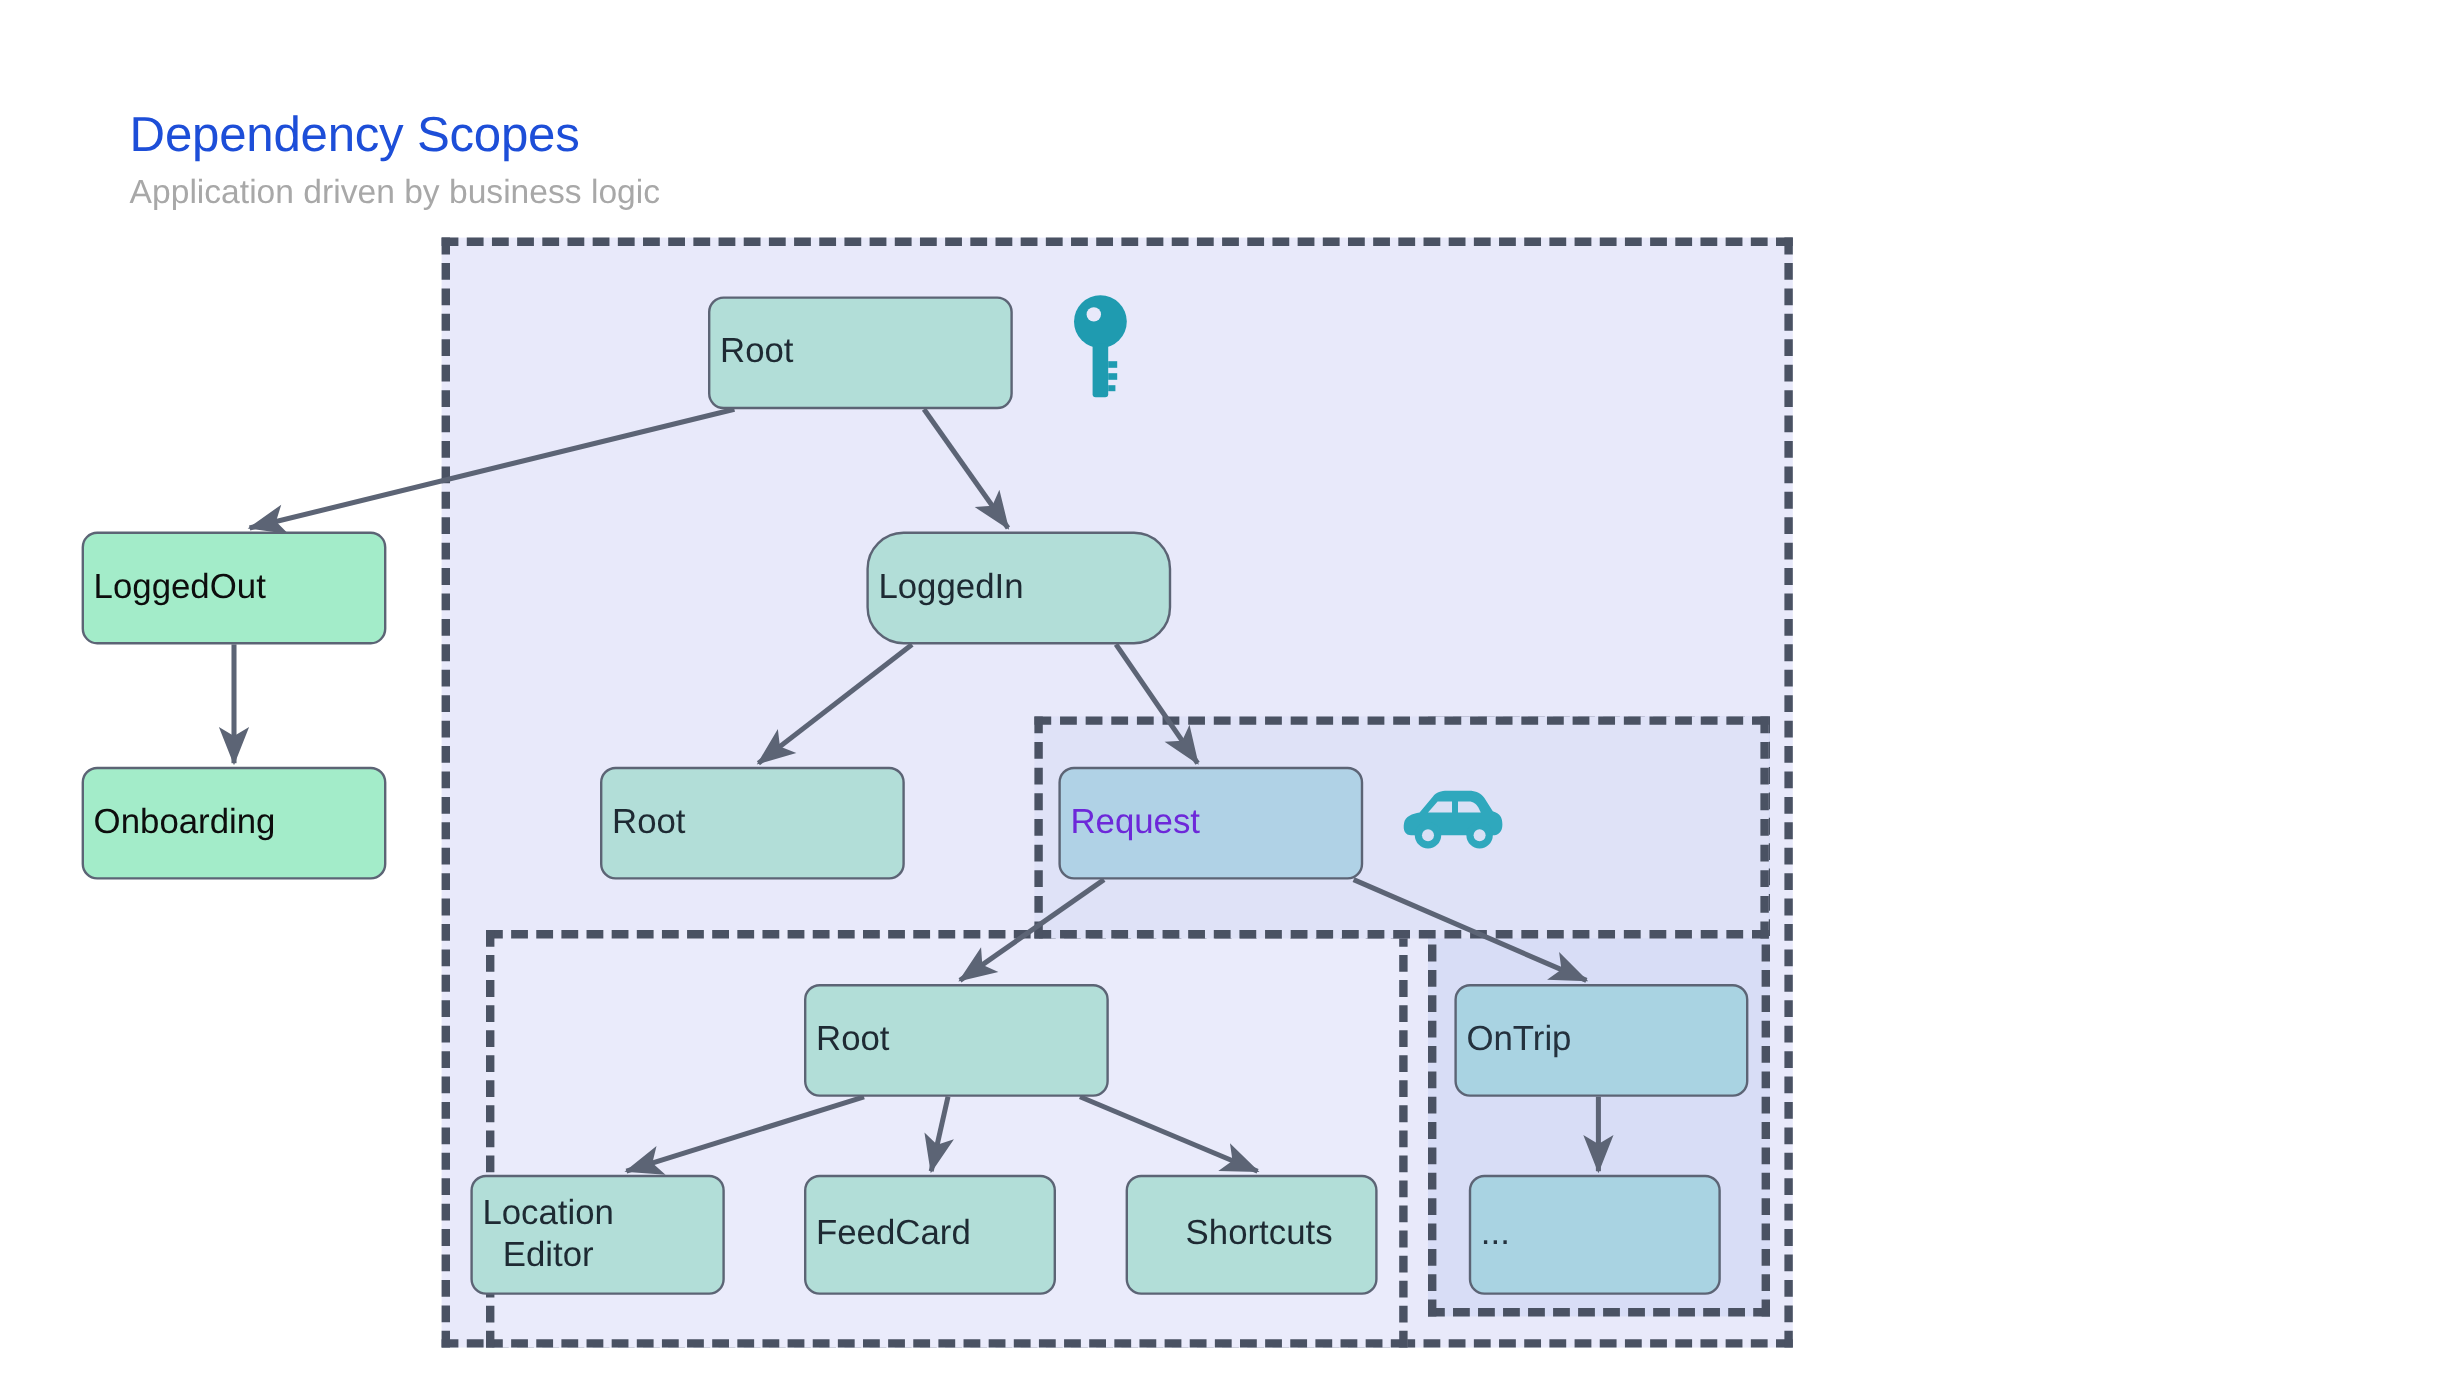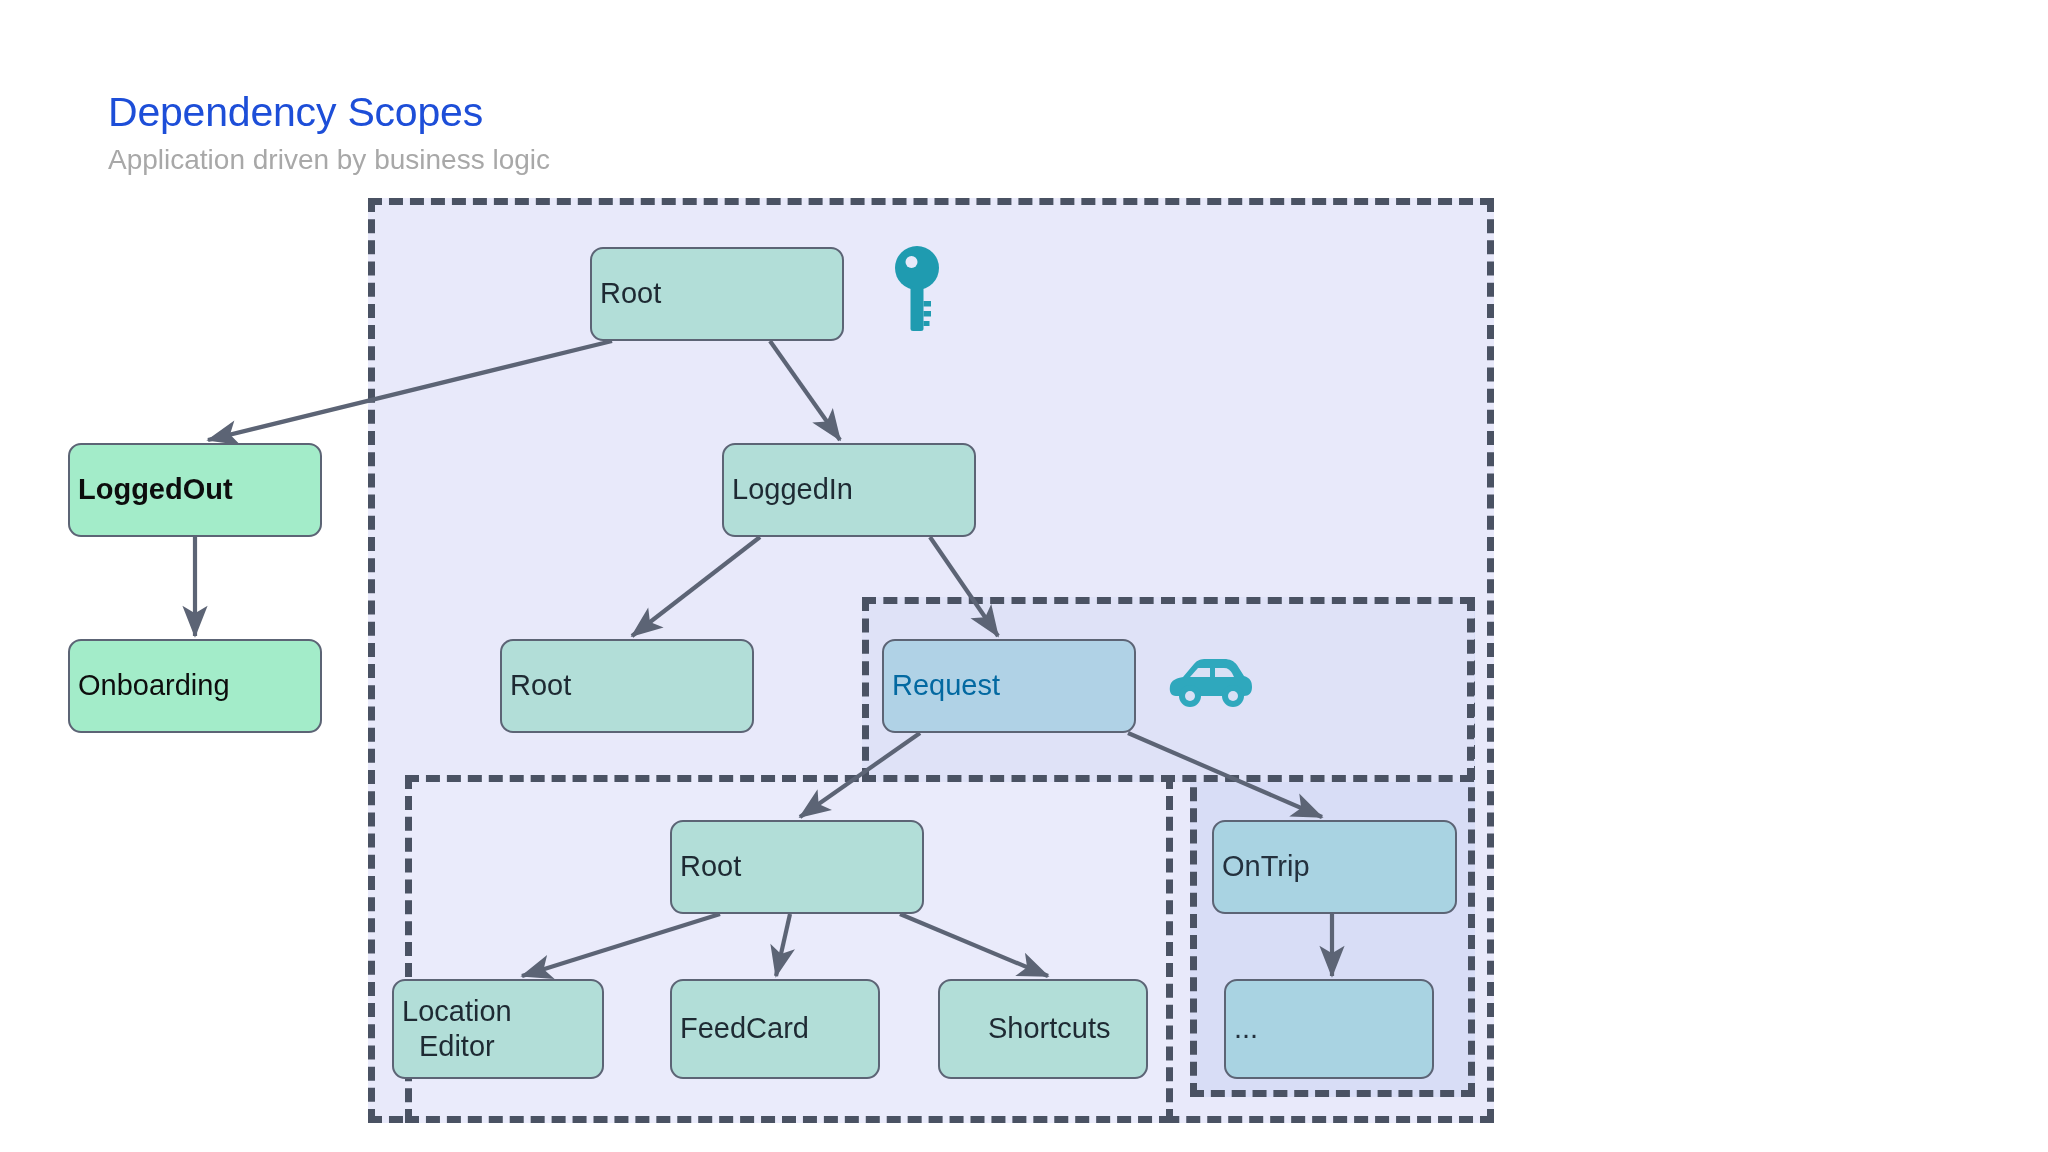--- a/index.html
+++ b/index.html
@@ -113,21 +113,21 @@
   .node.teal {
     background: #b2ded8;
     color: #1e2a33;
   }
   .node.mint {
     background: #a3ecc9;
     color: #0d0d0d;
   }
   .node.blue {
     background: #b0d2e6;
-    color: #0369a1;
+    color: #6d28d9;
   }
   .node.blue2 {
     background: #a9d3e2;
     color: #24313e;
   }
 
   
   .icon-wrap {
     position: absolute;
     display: block;
@@ -177,29 +177,29 @@
       <line x1="900" y1="914" x2="1048" y2="976"></line>
 
       <line x1="1332" y1="914" x2="1332" y2="976"></line>
     </g>
   </svg>
 
   <div class="node teal" style="left:590px; top:247px; width:254px; height:94px;">
     <span>Root</span>
   </div>
 
-  <div class="node mint" style="left:68px; top:443px; width:254px; height:94px;font-weight:bold;">
+  <div class="node mint" style="left:68px; top:443px; width:254px; height:94px;">
     <span>LoggedOut</span>
   </div>
 
   <div class="node mint" style="left:68px; top:639px; width:254px; height:94px;">
     <span>Onboarding</span>
   </div>
 
-  <div class="node teal" style="left:722px; top:443px; width:254px; height:94px;">
+  <div class="node teal" style="left:722px; top:443px; width:254px; height:94px;border-radius:31px;">
     <span>LoggedIn</span>
   </div>
 
   <div class="node teal" style="left:500px; top:639px; width:254px; height:94px;">
     <span>Root</span>
   </div>
 
   <div class="node blue" style="left:882px; top:639px; width:254px; height:94px;">
     <span>Request</span>
   </div>

